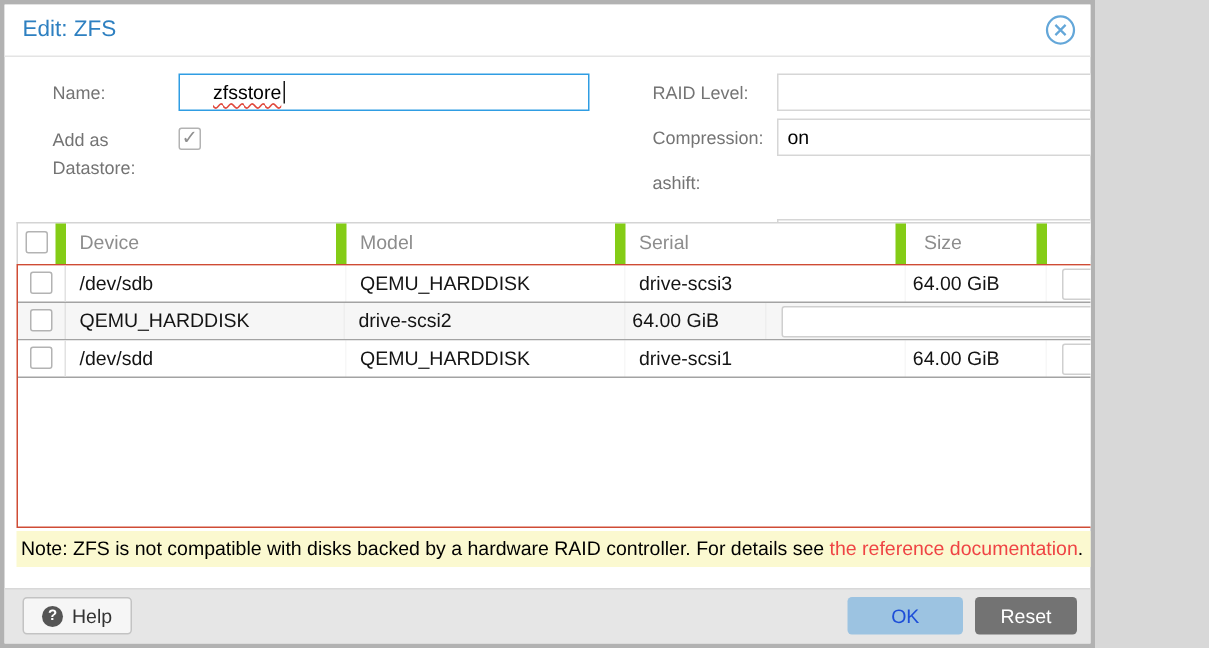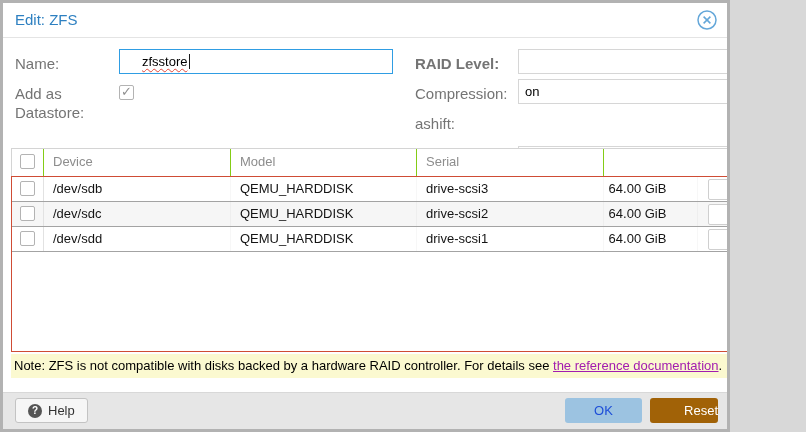--- a/index.html
+++ b/index.html
@@ -4,35 +4,35 @@
 <style>
   html,body{margin:0;padding:0;background:#d8d8d8;font-family:"Liberation Sans","DejaVu Sans",sans-serif;}
   .dialog{position:relative;width:730px;height:432px;box-sizing:border-box;border:3px solid #b2b2b2;background:#fff;overflow:hidden;}
 
   
   .titlebar{position:absolute;top:0;left:0;right:0;height:34px;background:#fff;border-bottom:1px solid #e4e4e4;}
   .title{position:absolute;left:12px;top:0;line-height:34px;font-size:15px;color:#2e80c1;}
   .close-btn{position:absolute;right:9px;top:6px;width:22px;height:22px;cursor:pointer;}
 
   
-  .flabel{position:absolute;font-size:15px;color:#747474;}
+  .flabel{position:absolute;font-size:12px;color:#747474;margin-left:20px;}
   .field{position:absolute;height:25px;box-sizing:border-box;background:#fff;font-size:13px;color:#000;}
   .txt-input{left:116px;top:46px;width:274px;border:1px solid #2f9de3;padding:0 22px;line-height:23px;}
   .combo{border:1px solid #d6d6d6;padding:0 20px 0 6px;line-height:23px;}
   .combo .trigger{position:absolute;right:7px;top:9px;}
   .spin-triggers{position:absolute;right:7px;top:3px;display:flex;flex-direction:column;gap:3px;}
   .wavy{text-decoration:underline;text-decoration-style:wavy;text-decoration-color:#e0483c;text-decoration-thickness:1px;text-underline-offset:2px;}
   .caret{display:inline-block;width:1px;height:15px;background:#1a1a1a;vertical-align:-3px;margin-left:1px;}
 
   .checkbox{display:inline-block;width:15px;height:15px;box-sizing:border-box;border:1px solid #b3b3b3;border-radius:2px;background:#fff;position:relative;}
   .checkbox.checked::after{content:"\2713";position:absolute;left:1px;top:-2px;font-size:13px;color:#8f8f8f;}
 
   
   .thead{position:absolute;left:8px;top:145px;width:779px;height:28px;box-sizing:border-box;border:1px solid #d4d4d4;border-bottom:none;background:#fff;display:flex;}
-  .hcell{box-sizing:border-box;border-right:1px solid #84cc16;font-size:13px;color:#8d8d8d;line-height:26px;padding-left:9px;overflow:hidden;}
+  .hcell{box-sizing:border-box;border-right:7px solid #84cc16;font-size:13px;color:#8d8d8d;line-height:26px;padding-left:9px;overflow:hidden;}
   .hcell:last-child{border-right:none;text-align:right;}
   .tbody{position:absolute;left:8px;top:173px;width:779px;height:176px;box-sizing:border-box;border:1px solid #cf4c35;background:#fff;overflow:hidden;}
   .trow{display:flex;height:25px;box-sizing:border-box;border-bottom:1px solid #a3a3a3;background:#fff;}
   .trow.alt{background:#f6f6f6;}
   .cell{box-sizing:border-box;font-size:13px;color:#141414;line-height:24px;overflow:hidden;border-right:1px solid rgba(0,0,0,0.03);}
   .c-check{width:32px;text-align:center;padding-top:4px;line-height:0;border-right:1px solid #e2e2e2;}
   .hc-check{width:32px;text-align:center;padding:5px 0 0 0;line-height:0;}
   .c-device,.hc-device{width:187px;}
   .c-model,.hc-model{width:186px;}
   .c-serial,.hc-serial{width:187px;}
@@ -40,29 +40,29 @@
   .c-order,.hc-order{flex:1;border-right:none;}
   .c-device,.c-model,.c-serial{padding-left:9px;}
   .c-size{text-align:center;padding-right:26px;}
   .hc-size{padding-left:12px;}
   .spinner{position:relative;margin:2px 12px 0 10px;height:21px;box-sizing:border-box;border:1px solid #cfcfcf;border-radius:2px;background:#fff;}
   .spinner .spin-triggers{right:5px;top:2px;gap:2px;}
   .spin-val{padding-left:4px;font-size:12px;line-height:19px;display:inline-block;}
 
   
   .note{position:absolute;left:8px;top:351px;width:788px;height:24px;background:#fbf9d0;font-size:13px;color:#000;line-height:24px;padding-left:3px;box-sizing:border-box;white-space:nowrap;}
-  .note a{color:#a21caf;text-decoration:underline;cursor:pointer;}
+  .note a{color:#ef4444;cursor:pointer;}
 
   
   .footer{position:absolute;left:0;right:0;bottom:0;height:36px;background:#e6e6e6;border-top:1px solid #d8d8d8;}
   .help-btn{position:absolute;left:12px;top:5px;height:25px;box-sizing:border-box;border:1px solid #c3c3c3;border-radius:3px;background:#f6f6f6;display:flex;align-items:center;gap:6px;padding:0 12px;font-size:13px;color:#333;cursor:pointer;}
   .help-ico{display:inline-block;width:14px;height:14px;border-radius:50%;background:#555;color:#fff;font-size:10px;font-weight:bold;text-align:center;line-height:14px;}
   .btn{position:absolute;top:5px;height:25px;border-radius:3px;font-size:13px;text-align:center;line-height:25px;box-sizing:border-box;}
   .btn-ok{right:85px;width:77px;background:#9cc3e1;color:#1d4ed8;cursor:default;}
-  .btn-reset{right:9px;width:68px;background:#a16207;color:#fff;cursor:pointer;text-align:right;}
+  .btn-reset{right:9px;width:68px;background:#737373;color:#fff;cursor:pointer;}
 </style>
 </head>
 <body>
 
 <div class="dialog">
 
   <div class="titlebar">
     <span class="title">Edit: ZFS</span>
     <span class="close-btn">
       <svg width="22" height="22" viewBox="0 0 22 22">
@@ -73,21 +73,21 @@
   </div>
 
   <span class="flabel" style="left:12px;top:52px;">Name:</span>
   <div class="field txt-input">
     <span class="wavy">zfsstore</span><span class="caret"></span>
   </div>
 
   <span class="flabel" style="left:12px;top:81px;width:84px;line-height:19px;">Add as Datastore:</span>
   <span class="checkbox checked" style="position:absolute;left:116px;top:82px;"></span>
 
-  <span class="flabel" style="left:412px;top:52px;font-weight:bold;">RAID Level:</span>
+  <span class="flabel" style="left:412px;top:52px;">RAID Level:</span>
   <div class="field combo" style="left:515px;top:46px;width:273px;text-align:right;">
     <span>Mirror</span>
     <span class="trigger">
       <svg width="12" height="8" viewBox="0 0 12 8">
           <path d="M2 1.5 L6 5.5 L10 1.5" fill="none" stroke="#a8a8a8" stroke-width="1.4"></path>
         </svg>
     </span>
   </div>
 
   <span class="flabel" style="left:412px;top:82px;">Compression:</span>
@@ -111,20 +111,21 @@
           <path d="M1.5 1.5 L5.5 5.5 L9.5 1.5" fill="none" stroke="#aaaaaa" stroke-width="1.3"></path>
         </svg>
     </span>
   </div>
 
   <div class="thead">
     <div class="hcell hc-check"><span class="checkbox"></span></div>
     <div class="hcell hc-device">Device</div>
     <div class="hcell hc-model">Model</div>
     <div class="hcell hc-serial">Serial</div>
+    <div class="hcell hc-size">Size</div>
     <div class="hcell hc-order">Order</div>
   </div>
 
   <div class="tbody">
     <div class="trow">
       <div class="cell c-check"><span class="checkbox"></span></div>
       <div class="cell c-device">/dev/sdb</div>
       <div class="cell c-model">QEMU_HARDDISK</div>
       <div class="cell c-serial">drive-scsi3</div>
       <div class="cell c-size">64.00 GiB</div>
@@ -138,21 +139,20 @@
             <svg width="10" height="6" viewBox="0 0 11 7">
                 <path d="M1.5 1.5 L5.5 5.5 L9.5 1.5" fill="none" stroke="#b5b5b5" stroke-width="1.3"></path>
               </svg>
           </span>
         </div>
       </div>
     </div>
 
     <div class="trow alt">
       <div class="cell c-check"><span class="checkbox"></span></div>
-      <div class="cell c-device">/dev/sdc</div>
       <div class="cell c-model">QEMU_HARDDISK</div>
       <div class="cell c-serial">drive-scsi2</div>
       <div class="cell c-size">64.00 GiB</div>
       <div class="cell c-order">
         <div class="spinner">
           <span class="spin-val"></span>
           <span class="spin-triggers">
             <svg width="10" height="6" viewBox="0 0 11 7">
                 <path d="M1.5 5.5 L5.5 1.5 L9.5 5.5" fill="none" stroke="#b5b5b5" stroke-width="1.3"></path>
               </svg>

